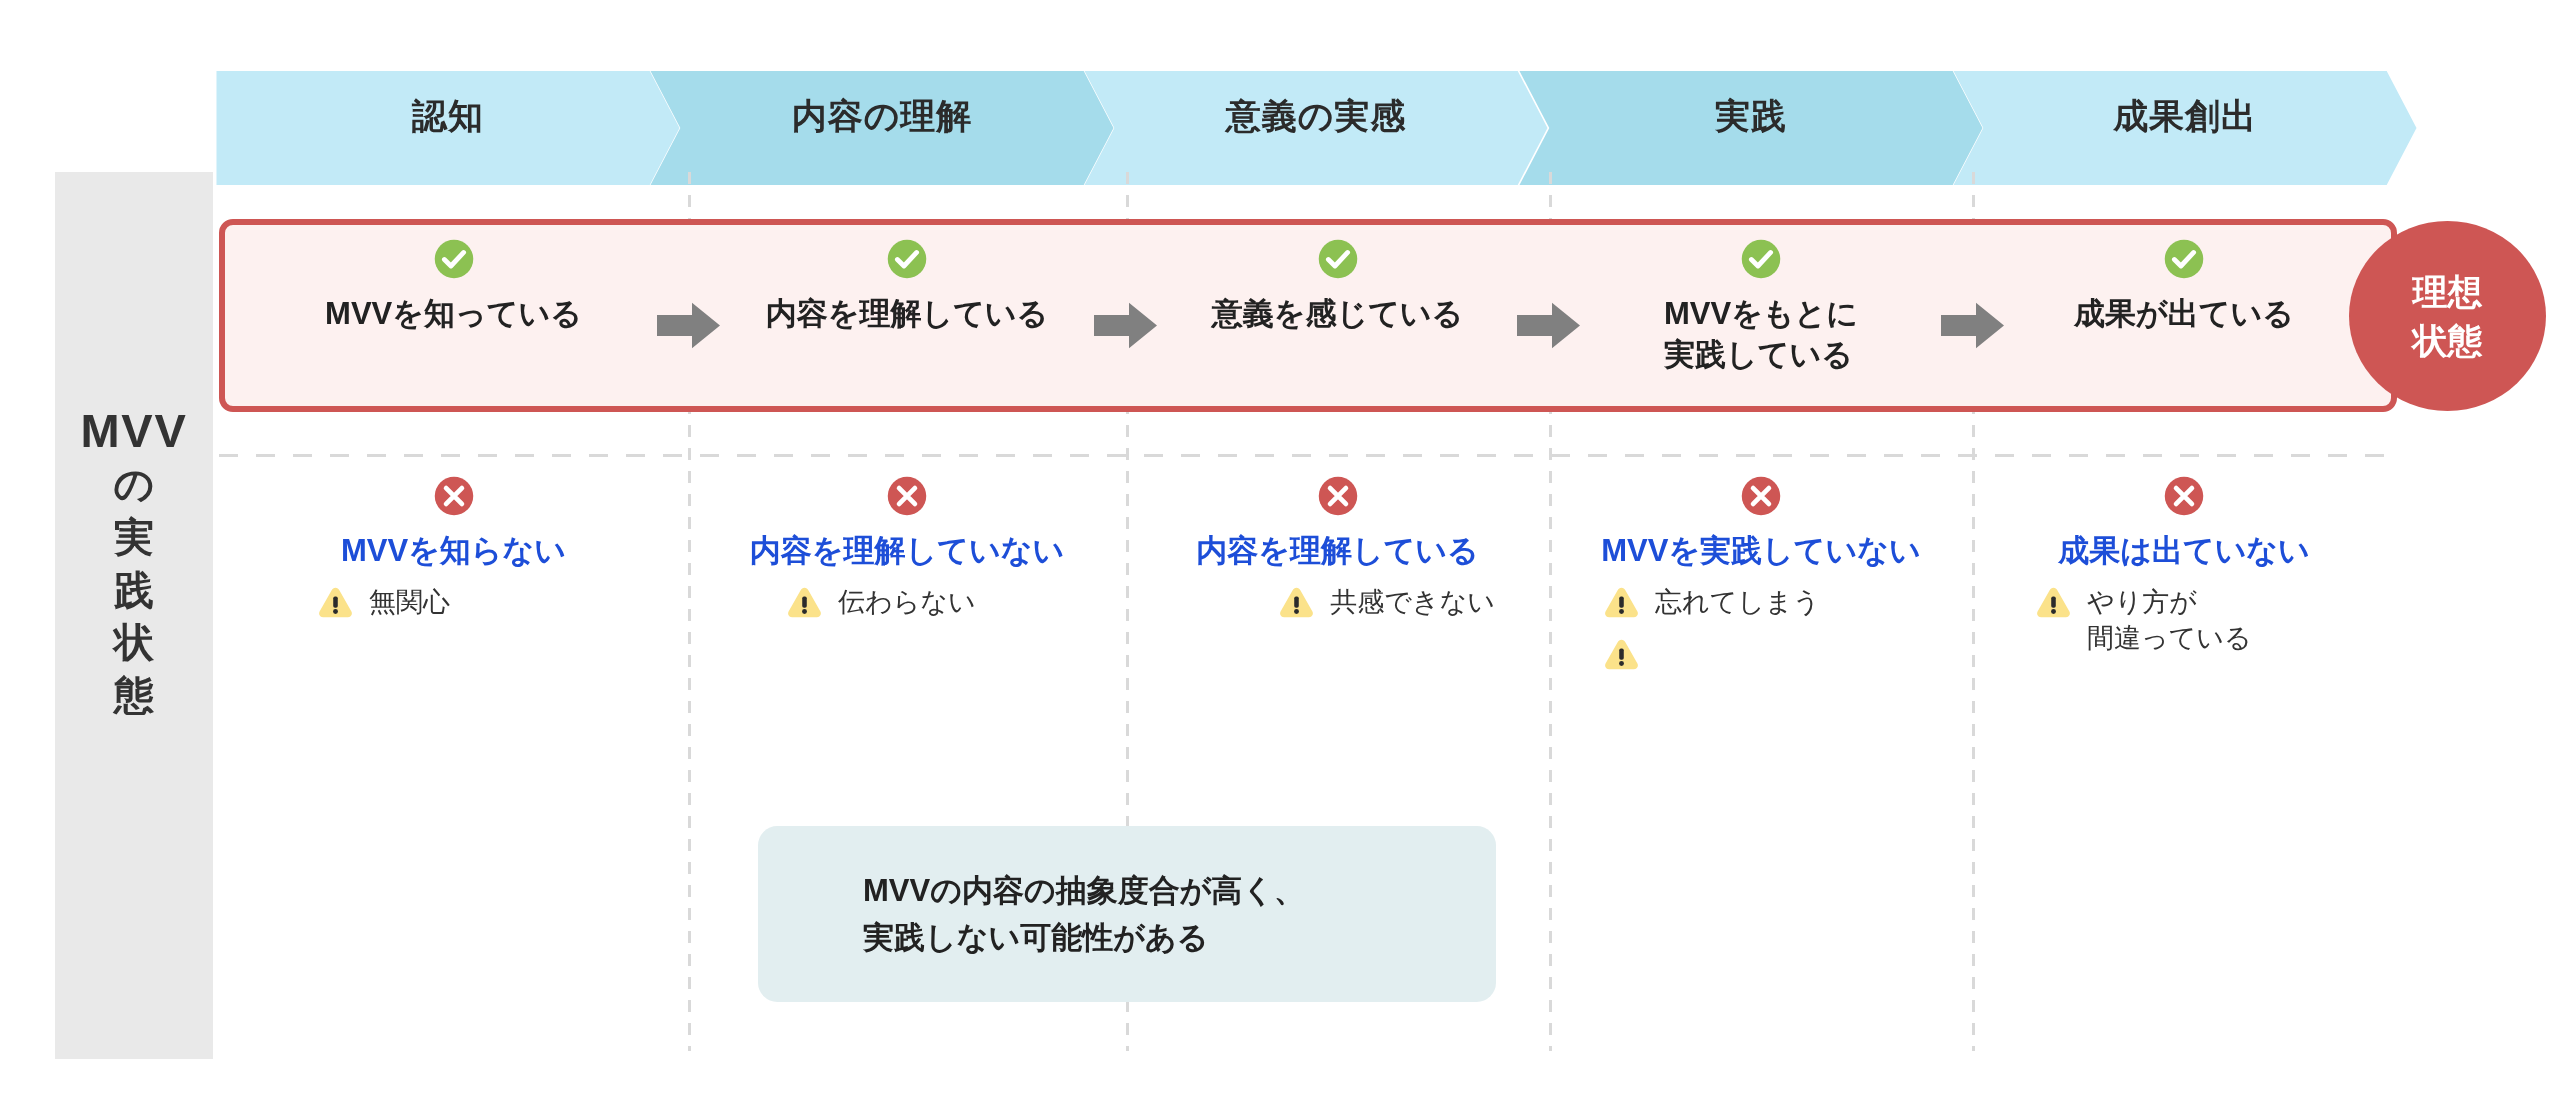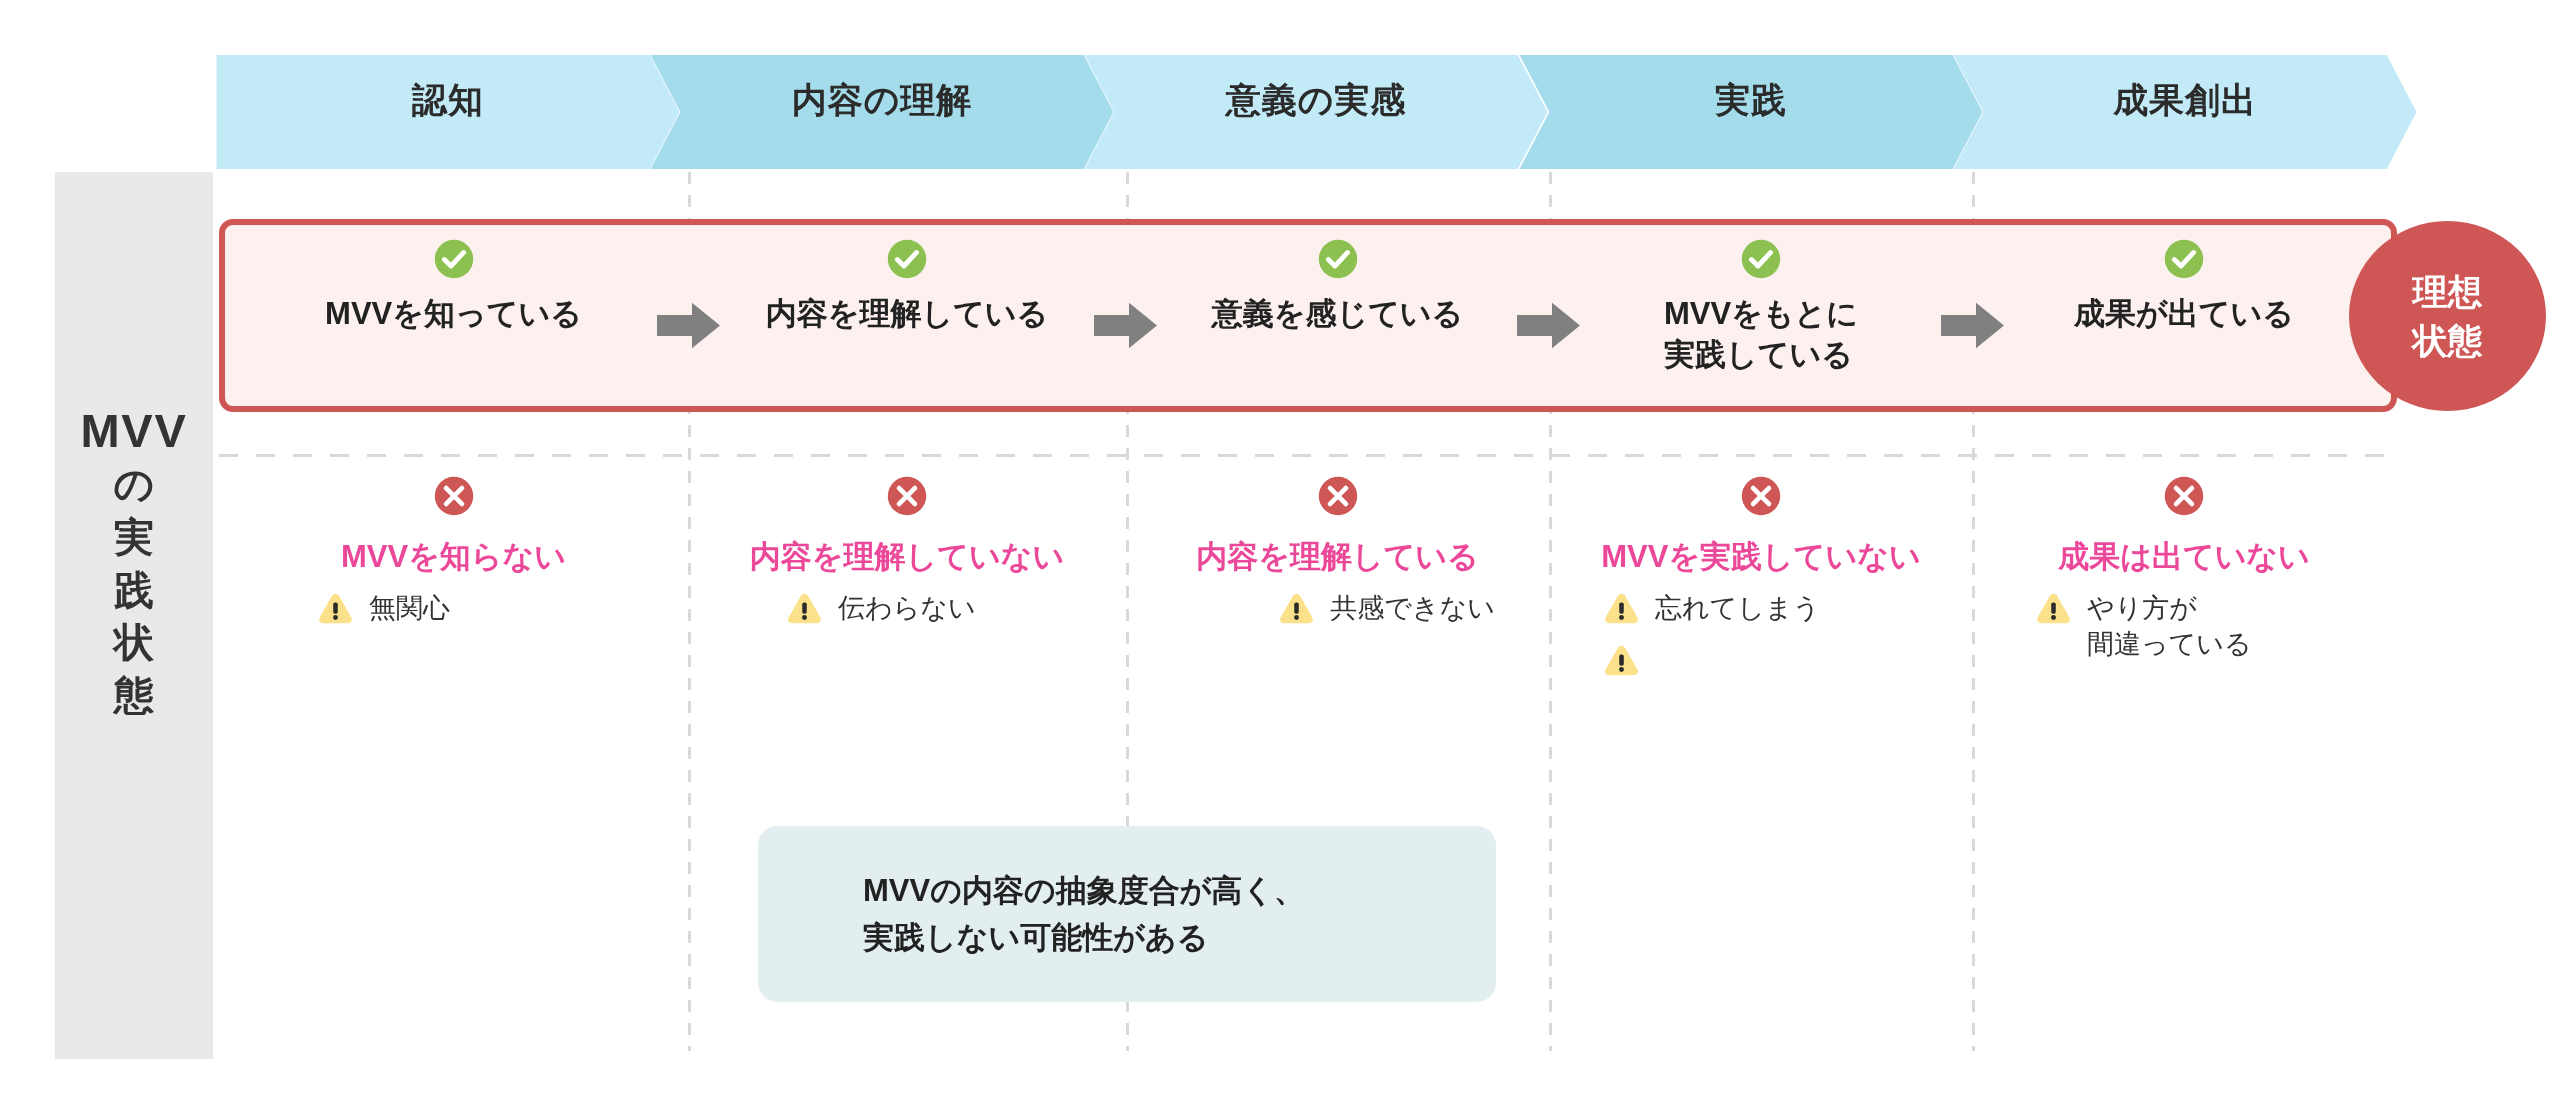--- a/index.html
+++ b/index.html
@@ -38,21 +38,21 @@
   }
   .rowlabel .lbl-vert {
     font-size: 40px; font-weight: 700; color: #333;
     line-height: 1.32; text-align: center;
   }
   .rowlabel .lbl-vert span { display: block; }
 
   
   .chev-row { position: absolute; left: 216px; top: 55px; height: 114px; width: 2171px; }
   .chev {
-    position: absolute; top: 0; height: 90px;
+    position: absolute; top: 16px; height: 90px;
     display: flex; align-items: center; justify-content: center;
   }
   .chev .chev-bg { position: absolute; inset: 0; }
   .chev-label {
     position: relative; z-index: 2;
     font-size: 35px; font-weight: 700; color: #2b2b2b;
     letter-spacing: 0.9px; white-space: nowrap;
   }
 
   
@@ -82,22 +82,22 @@
     margin-top: 12.3px;
     font-size: 31px; font-weight: 700; color: #222;
     text-align: left; line-height: 1.34; white-space: pre-line;
   }
 
   .gap-cell {
     position: absolute; top: 475px;
     display: flex; flex-direction: column; align-items: center;
   }
   .gap-cell .gap-title {
-    margin-top: 20px;
-    font-size: 31px; font-weight: 700; color: #ec4899;
+    margin-top: 14px;
+    font-size: 31px; font-weight: 700; color: #1d4ed8;
     text-align: center; line-height: 1.3; white-space: nowrap;
   }
   .issues { margin-top: 12.3px; width: 100%; display: flex; flex-direction: column; gap: 14px; }
   .issue { display: flex; align-items: flex-start; gap: 14px; }
   .issue-text {
     font-size: 27px; color: #333; line-height: 1.32;
     white-space: pre-line; padding-top: 1.8px;
   }
 
   

